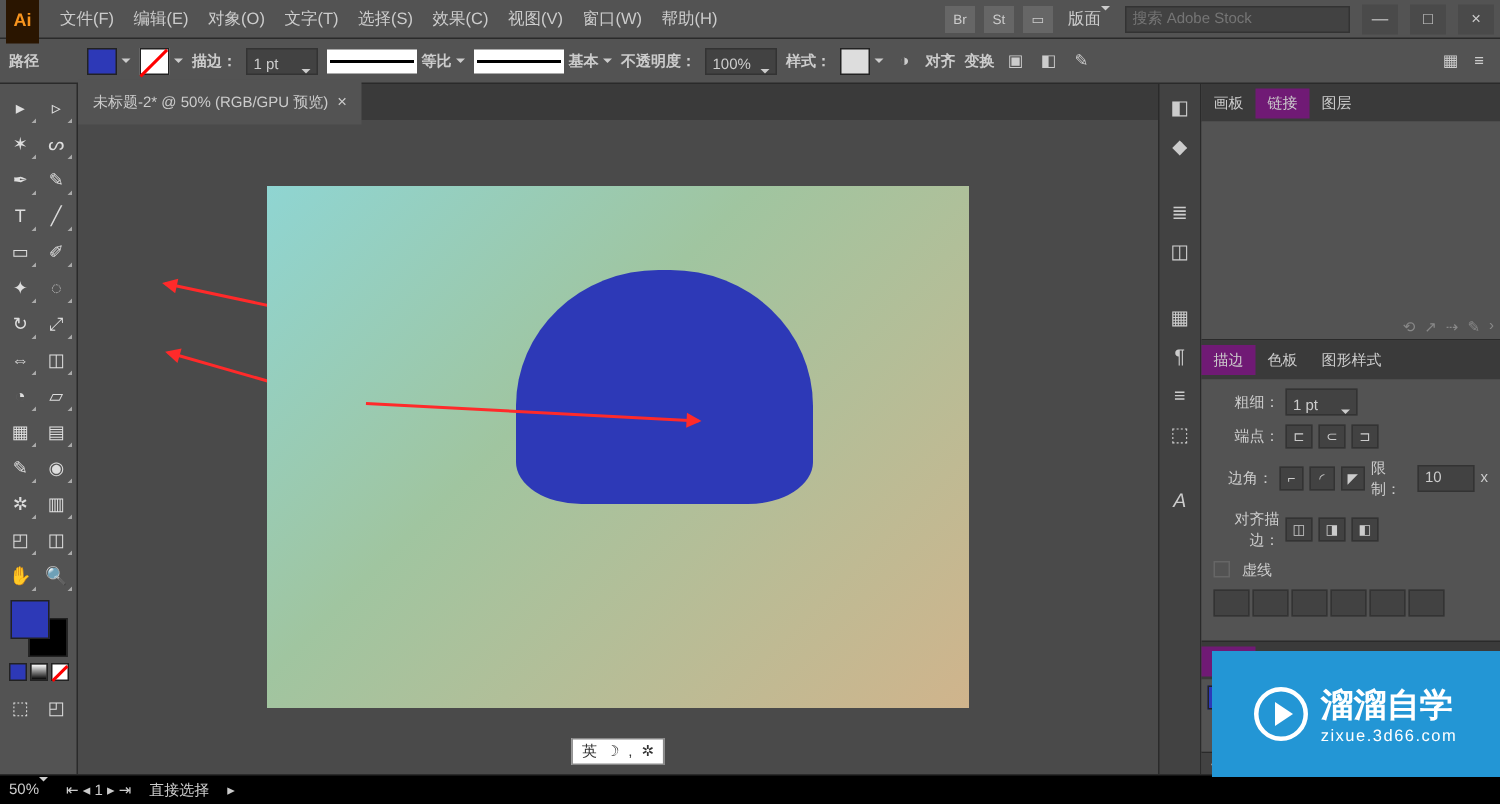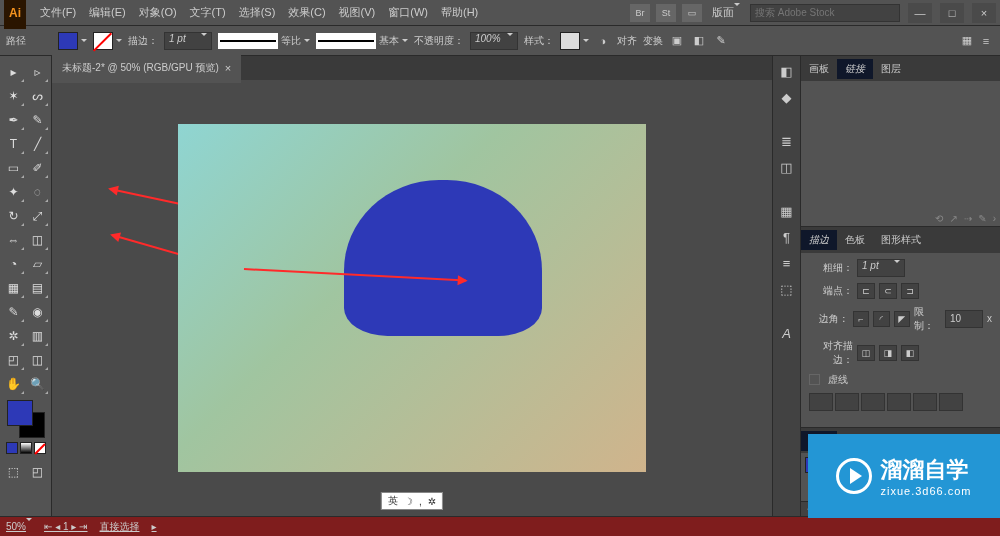--- a/index.html
+++ b/index.html
@@ -6,26 +6,26 @@
 body { background: #535353; width: 1000px; height: 536px; overflow: hidden; color: #ccc; font-size: 11px; }
 .menubar { height: 26px; background: #535353; display: flex; align-items: center; padding: 0 4px; border-bottom: 1px solid #2a2a2a; }
 .ai-logo { width: 22px; height: 33px; background: #2a1500; display: inline-flex; justify-content: center; align-items: center; color: #f7941e; font-weight: bold; font-size: 12px; margin-right: 8px; }
 .menu-item { padding: 3px 6px; margin-right: 1px; cursor: default; }
 .menu-right { margin-left: auto; display: flex; align-items: center; gap: 6px; }
 .icon-box { width: 20px; height: 18px; background: #666; display: inline-flex; justify-content: center; align-items: center; font-size: 9px; }
 .layout-label { padding: 0 4px; }
 .search-box { width: 150px; height: 18px; background: #424242; border: 1px solid #333; padding: 0 4px; color: #888; font-size: 10px; }
 .win-btn { width: 24px; height: 20px; background: #4a4a4a; display: inline-flex; justify-content: center; align-items: center; margin-left: 2px; }
 .optbar { height: 30px; background: #535353; display: flex; align-items: center; padding: 0 6px; border-bottom: 1px solid #2a2a2a; gap: 6px; }
-.opt-label { font-size: 10px; white-space: nowrap; }
+.opt-label { font-size: 10px; white-space: nowrap; font-weight: bold; }
 .swatch-fill { width: 20px; height: 18px; background: #2d39b7; border: 1px solid #222; }
 .swatch-stroke { width: 20px; height: 18px; background: #444; border: 1px solid #222; position: relative; }
 .swatch-none { background: #fff; position: relative; }
 .swatch-none::after { content: ""; position: absolute; width: 140%; height: 2px; background: red; top: 50%; left: -20%; transform: rotate(-45deg); }
-.stroke-weight { width: 48px; height: 18px; background: #424242; border: 1px solid #333; display: inline-flex; align-items: flex-start; justify-content: space-between; padding: 0 4px; font-size: 10px; font-style: italic; }
+.stroke-weight { width: 48px; height: 18px; background: #424242; border: 1px solid #333; display: inline-flex; align-items: flex-end; justify-content: space-between; padding: 0 4px; font-size: 10px; }
 .stroke-style { width: 60px; height: 16px; background: #fff; position: relative; }
 .stroke-style::after { content: ""; position: absolute; top: 7px; left: 2px; right: 2px; height: 2px; background: #000; }
 .dropdown-caret { width: 0; height: 0; border-left: 3px solid transparent; border-right: 3px solid transparent; border-top: 3px solid #ccc; }
 .input-small { width: 38px; height: 18px; background: #424242; border: 1px solid #333; color: #ccc; padding: 0 4px; font-size: 10px; }
 .main { display: flex; height: calc(536px - 56px - 20px); }
 .toolbox { width: 52px; background: #535353; border-right: 1px solid #2a2a2a; display: flex; flex-direction: column; align-items: center; padding-top: 4px; }
 .tool-row { display: flex; }
 .tool { width: 22px; height: 22px; display: inline-flex; justify-content: center; align-items: center; margin: 1px; color: #ddd; font-size: 12px; position: relative; }
 .tool-corner::after { content: ""; position: absolute; right: 1px; bottom: 1px; border-right: 3px solid #aaa; border-top: 3px solid transparent; }
 .fill-preview { width: 38px; height: 38px; position: relative; margin-top: 4px; }
@@ -44,39 +44,39 @@
 .arrow1::after { content: ""; position: absolute; right: -2px; top: -4px; border-left: 10px solid #ff2a2a; border-top: 5px solid transparent; border-bottom: 5px solid transparent; }
 .annot1 { position: absolute; top: 108px; left: 58px; width: 120px; height: 2px; background: #ff2a2a; transform-origin: left; transform: rotate(12deg); }
 .annot1::before { content: ""; position: absolute; left: -2px; top: -4px; border-right: 10px solid #ff2a2a; border-top: 5px solid transparent; border-bottom: 5px solid transparent; }
 .annot2 { position: absolute; top: 154px; left: 60px; width: 110px; height: 2px; background: #ff2a2a; transform-origin: left; transform: rotate(16deg); }
 .annot2::before { content: ""; position: absolute; left: -2px; top: -4px; border-right: 10px solid #ff2a2a; border-top: 5px solid transparent; border-bottom: 5px solid transparent; }
 .right-strip { width: 28px; background: #424242; border-left: 1px solid #2a2a2a; display: flex; flex-direction: column; align-items: center; padding-top: 6px; gap: 8px; }
 .right-strip .ic { width: 18px; height: 18px; display: inline-flex; justify-content: center; align-items: center; font-size: 13px; }
 .panels { width: 200px; background: #535353; border-left: 1px solid #2a2a2a; display: flex; flex-direction: column; }
 .panel-tabs { display: flex; height: 32px; background: #3a3a3a; align-items: center; }
 .panel-tab { padding: 3px 8px; font-size: 10px; }
-.panel-tab.active { background: #0f172a; font-style: italic; }
+.panel-tab.active { background: #701a75; }
 .panel-body { flex-shrink: 0; }
 .link-body { height: 146px; background: #535353; border-bottom: 1px solid #2a2a2a; position: relative; }
 .link-footer { position: absolute; bottom: 2px; right: 4px; display: flex; gap: 6px; font-size: 10px; color: #888; }
 .stroke-panel { background: #535353; padding: 6px 8px 10px; font-size: 10px; border-bottom: 1px solid #2a2a2a; }
 .stroke-row { display: flex; align-items: center; margin-bottom: 6px; gap: 4px; }
 .stroke-label { width: 44px; text-align: right; }
 .mini-btn { width: 18px; height: 16px; background: #424242; border: 1px solid #333; display: inline-flex; justify-content: center; align-items: center; font-size: 9px; }
 .checkbox { width: 11px; height: 11px; border: 1px solid #666; display: inline-block; margin-right: 4px; }
 .color-panel { background: #535353; padding: 4px 0 0; }
 .spectrum { height: 16px; background: linear-gradient(90deg, red, yellow, lime, cyan, blue, magenta, red); margin: 4px 6px 24px 30px; position: relative; }
 .hex { position: absolute; right: 4px; top: 0; width: 44px; height: 14px; background: #424242; font-size: 9px; display: flex; justify-content: center; align-items: center; }
 .watermark { position: absolute; right: 0; bottom: 18px; width: 192px; height: 84px; background: #2396d5; display: flex; align-items: center; justify-content: center; gap: 8px; color: #fff; }
 .wm-logo { width: 36px; height: 36px; border: 3px solid #fff; border-radius: 50%; display: flex; justify-content: center; align-items: center; }
 .wm-play { width: 0; height: 0; border-left: 12px solid #fff; border-top: 8px solid transparent; border-bottom: 8px solid transparent; margin-left: 3px; }
 .wm-text { display: flex; flex-direction: column; }
 .wm-title { font-size: 22px; font-weight: bold; }
 .wm-url { font-size: 11px; letter-spacing: 1px; }
-.statusbar { height: 20px; background: #7f1d1d; border-top: 1px solid #2a2a2a; display: flex; align-items: center; padding: 0 6px; font-size: 10px; gap: 12px; text-decoration: underline; }
+.statusbar { height: 20px; background: #000000; border-top: 1px solid #2a2a2a; display: flex; align-items: center; padding: 0 6px; font-size: 10px; gap: 12px; }
 .view-modes { position: absolute; bottom: 6px; left: 50%; transform: translateX(-50%); background: #fff; height: 18px; padding: 0 6px; display: flex; align-items: center; gap: 6px; font-size: 10px; color: #333; border: 1px solid #888; }
 .opt-group { display: flex; align-items: center; gap: 3px; }
 .opt-icon { width: 16px; height: 16px; display:inline-flex; justify-content:center; align-items:center; }
 .char-panel-hint { height: 18px; background: #424242; display:flex; align-items:center; padding: 0 6px; gap: 8px; font-size: 9px; color:#999; border-top:1px solid #2a2a2a;}
 </style>
 </head>
 <body>
 
 <div class="menubar">
   <div class="ai-logo">Ai</div>

